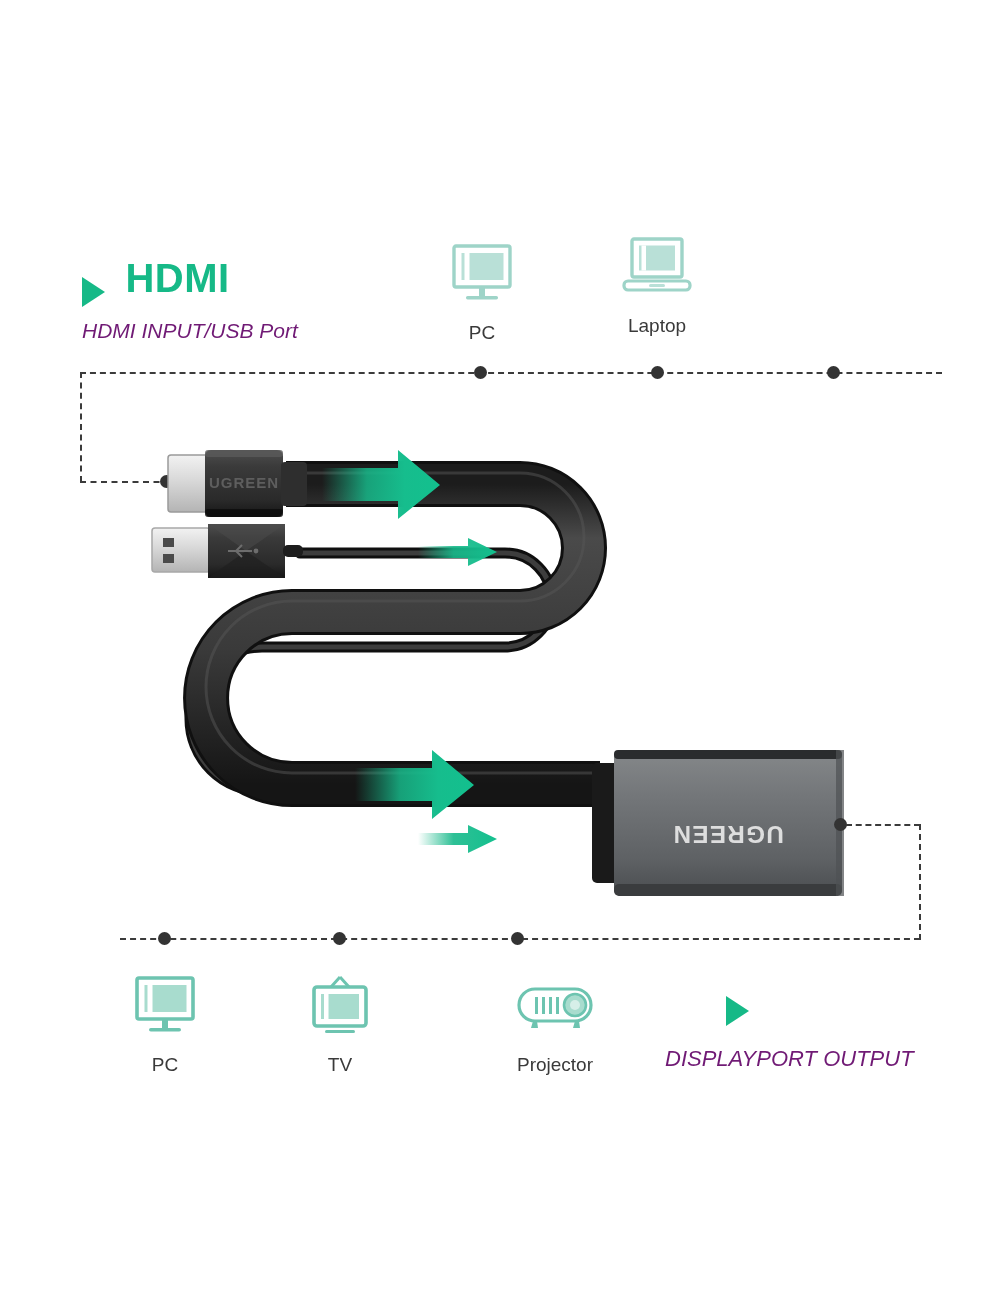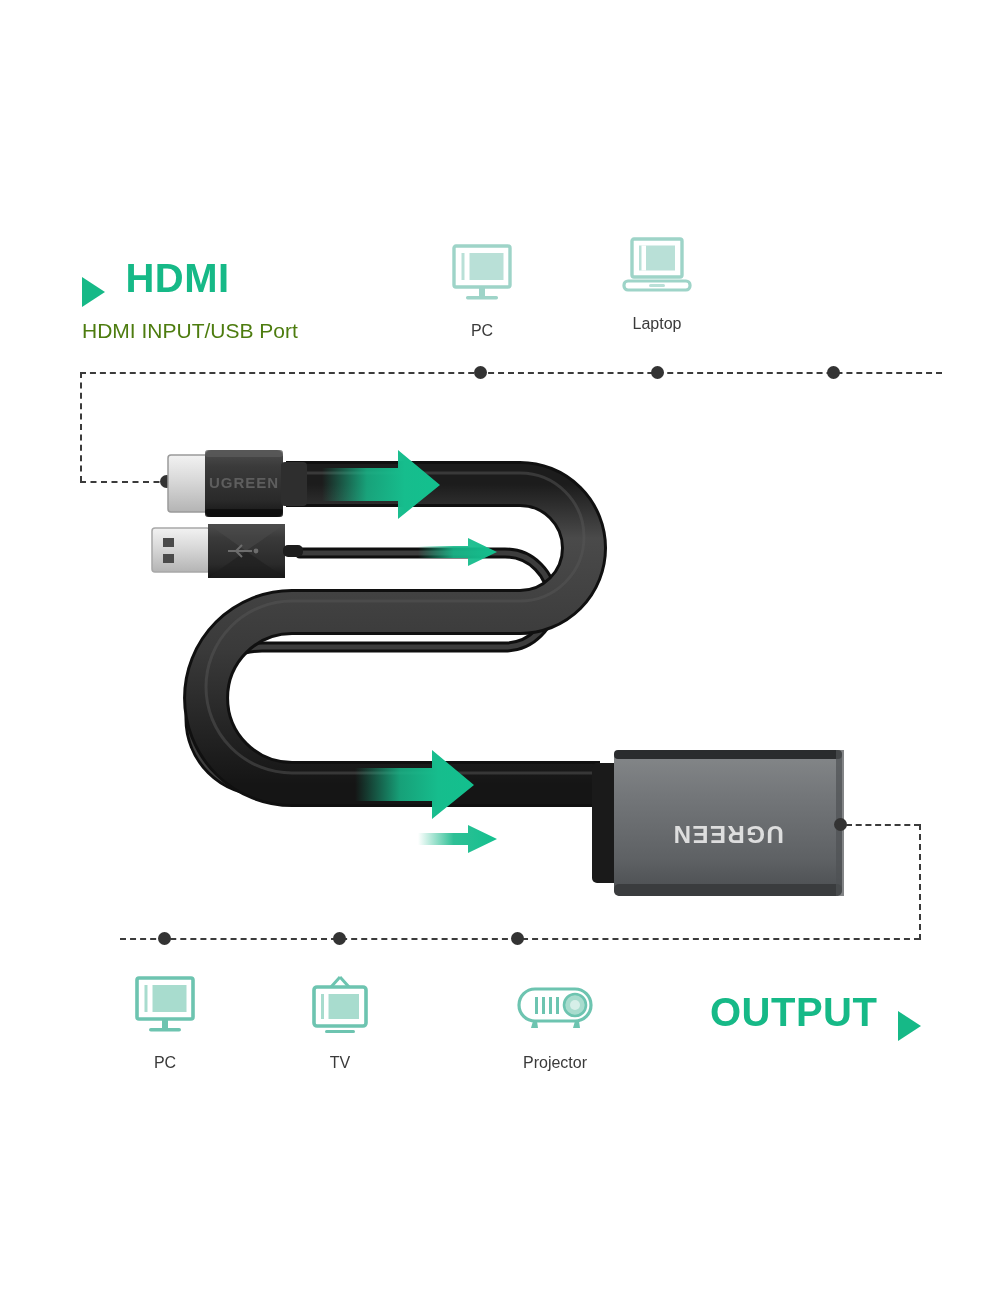--- a/index.html
+++ b/index.html
@@ -10,33 +10,33 @@
   }
   .stage{position:absolute;inset:0;}
   .abs{position:absolute;}
 
   
   .hdr-title{
     font-size:40px;font-weight:700;letter-spacing:0.5px;
     color:#16b987;line-height:1;white-space:nowrap;
   }
   .hdr-sub{
-    font-size:21px;font-weight:400;color:#4d7c0f;line-height:1;white-space:nowrap;
+    font-size:21px;font-weight:400;color:#701a75;line-height:1;white-space:nowrap;font-style:italic;
   }
   .tri{
     width:0;height:0;display:inline-block;vertical-align:middle;
   }
   .tri-r{
     border-top:15px solid transparent;border-bottom:15px solid transparent;
     border-left:23px solid #16b987;
   }
 
   
   .cap{
-    font-size:16px;color:#3a3a3a;text-align:center;white-space:nowrap;
+    font-size:19px;color:#3a3a3a;text-align:center;white-space:nowrap;
     line-height:1;
   }
   .iconwrap{display:block;}
 
   
   .dash-h{
     border-top:2px dashed #3b3b3b;height:0;
   }
   .dash-v{
     border-left:2px dashed #3b3b3b;width:0;
@@ -234,17 +234,17 @@
         </g>
         <circle cx="62" cy="30" r="11" fill="#a8dcce" stroke="#6dc4b0" stroke-width="2.6"></circle>
         <circle cx="62" cy="30" r="5" fill="#d6efe8"></circle>
         <path d="M20 46 l-2 7 h7 l-1 -7 M62 46 l-2 7 h7 l-1 -7" fill="#6dc4b0"></path>
       </svg>
     </span>
     <div class="cap" style="margin-top:10px;">Projector</div>
   </div>
 
   <div class="abs" style="left:710px;top:996px;">
-    <span class="hdr-title" style="position:relative;top:-4px;">OUTPUT</span>
     <span class="tri tri-r" style="margin-left:16px;"></span>
   </div>
+  <div class="abs hdr-sub" style="left:665px;top:1048px;font-size:22px;">DISPLAYPORT OUTPUT</div>
 
 </div>
 
 </body></html>

